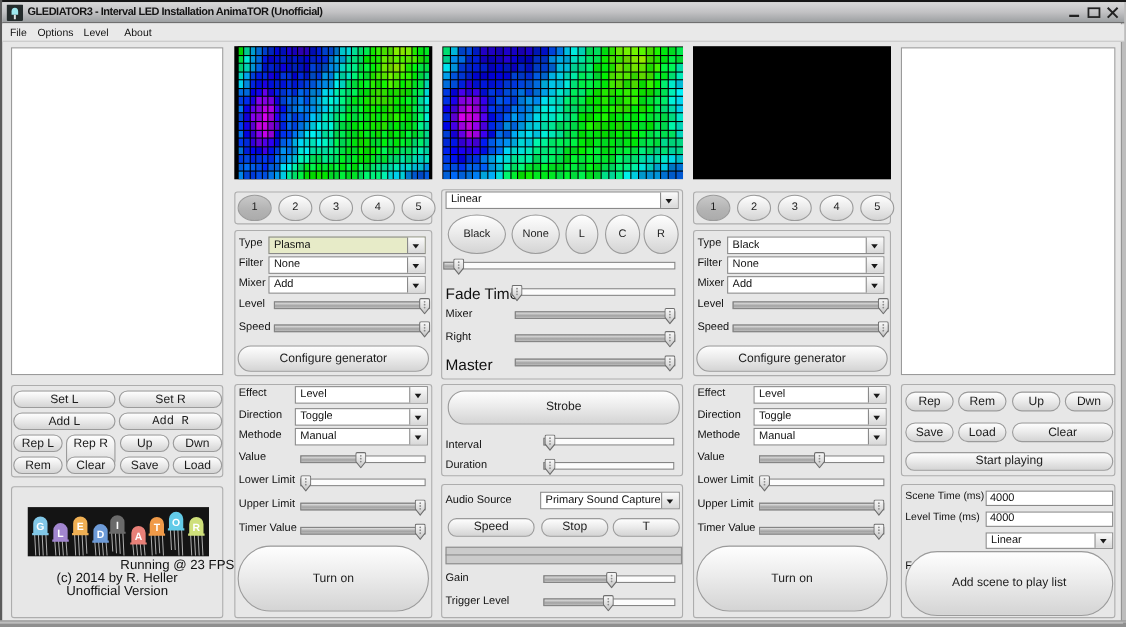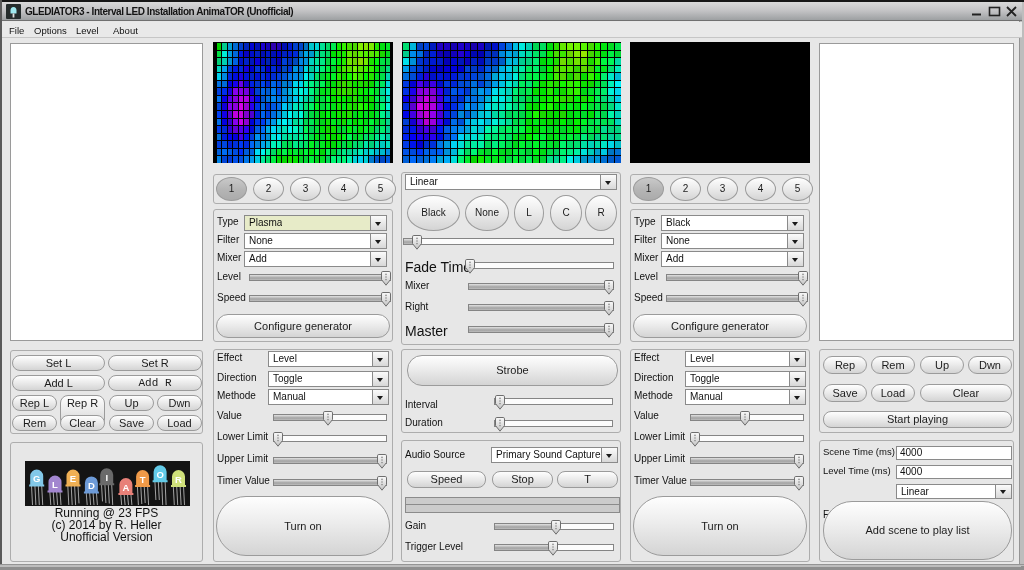--- a/index.html
+++ b/index.html
@@ -1496,14 +1496,14 @@
       <path d="M128.6 10.8 A6.5 6.5 0 0 1 141.6 10.8 L141.6 19.3 L142.6 19.3 L142.6 21.3 L127.6 21.3 L127.6 19.3 L128.6 19.3 Z" fill="#63cbe8"></path>
       <text x="135.1" y="16.8" fill="#fff" font-size="9.5" font-weight="bold" font-family="Liberation Sans" text-anchor="middle">O</text>
       <path d="M148.3 25.0 L149.3 44.0" stroke="#b2b2b2" stroke-width="0.9"></path>
       <path d="M151.7 25.0 L152.7 44.0" stroke="#b2b2b2" stroke-width="0.9"></path>
       <path d="M155.1 25.0 L156.1 44.0" stroke="#b2b2b2" stroke-width="0.9"></path>
       <path d="M158.5 25.0 L159.5 44.0" stroke="#b2b2b2" stroke-width="0.9"></path>
       <path d="M147.0 15.5 A6.5 6.5 0 0 1 160.0 15.5 L160.0 24.0 L161.0 24.0 L161.0 26.0 L146.0 26.0 L146.0 24.0 L147.0 24.0 Z" fill="#cfe07a"></path>
       <text x="153.5" y="21.5" fill="#fff" font-size="9.5" font-weight="bold" font-family="Liberation Sans" text-anchor="middle">R</text>
     </svg>
   </div>
-<div class="lb" style="left:0;top:506px;width:213px;text-align:center;font-size:12px">Running @ 23 FPS</div>
+<div class="lb" style="left:0;top:506px;width:213px;text-align:right;font-size:12px">Running @ 23 FPS</div>
 <div class="lb" style="left:0;top:518px;width:213px;text-align:center;font-size:12px">(c) 2014 by R. Heller</div>
 <div class="lb" style="left:0;top:530px;width:213px;text-align:center;font-size:12px">Unofficial Version</div>
 </body></html>

